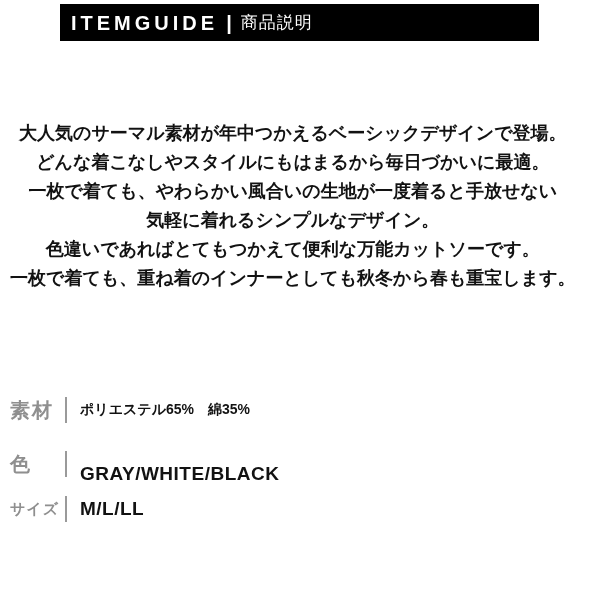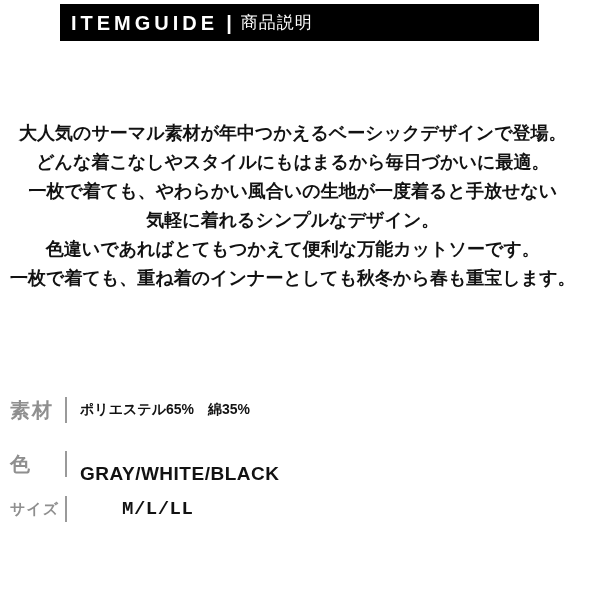--- a/index.html
+++ b/index.html
@@ -79,21 +79,21 @@
   
   .spec-row {
     position: absolute;
     left: 10px;
     height: 30px;
     display: flex;
     align-items: center;
   }
   .spec-row.material { top: 395px; }
   .spec-row.color    { top: 449px; }
-  .spec-row.size     { top: 494px; font-family: Liberation Mono, monospace; }
+  .spec-row.size     { top: 494px; }
   .spec-label {
     width: 47px;
     font-weight: bold;
     color: #8f8f8f;
     letter-spacing: 2px;
     white-space: nowrap;
   }
   .spec-row.material .spec-label,
   .spec-row.color .spec-label { font-size: 20px; }
   .spec-row.size .spec-label  { font-size: 15px; letter-spacing: 1px; }
@@ -105,21 +105,21 @@
     margin-right: 13px;
     flex: 0 0 auto;
   }
   .spec-value {
     font-weight: bold;
     color: #121212;
     white-space: nowrap;
   }
   .spec-row.material .spec-value { font-size: 14px; }
   .spec-row.color .spec-value    { font-size: 19px; letter-spacing: 0.5px; margin-top: 20px; }
-  .spec-row.size .spec-value     { font-size: 19px; letter-spacing: 0.5px; margin-left: 42px; }
+  .spec-row.size .spec-value     { font-size: 19px; letter-spacing: 0.5px; }
 </style>
 </head>
 <body>
 
 <div class="page">
 
   <div class="header-bar">
     <span class="brand">ITEMGUIDE</span>
     <span class="header-sep">|</span>
     <span class="header-subtitle">商品説明</span>

